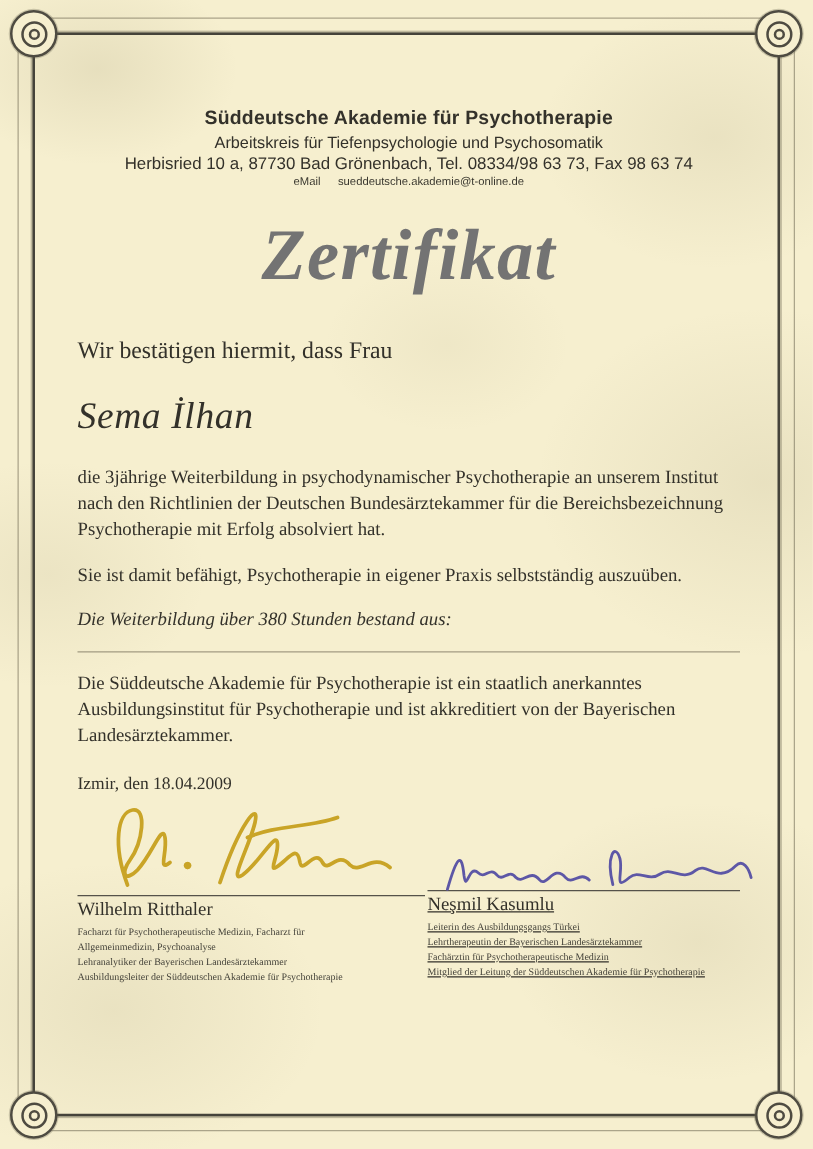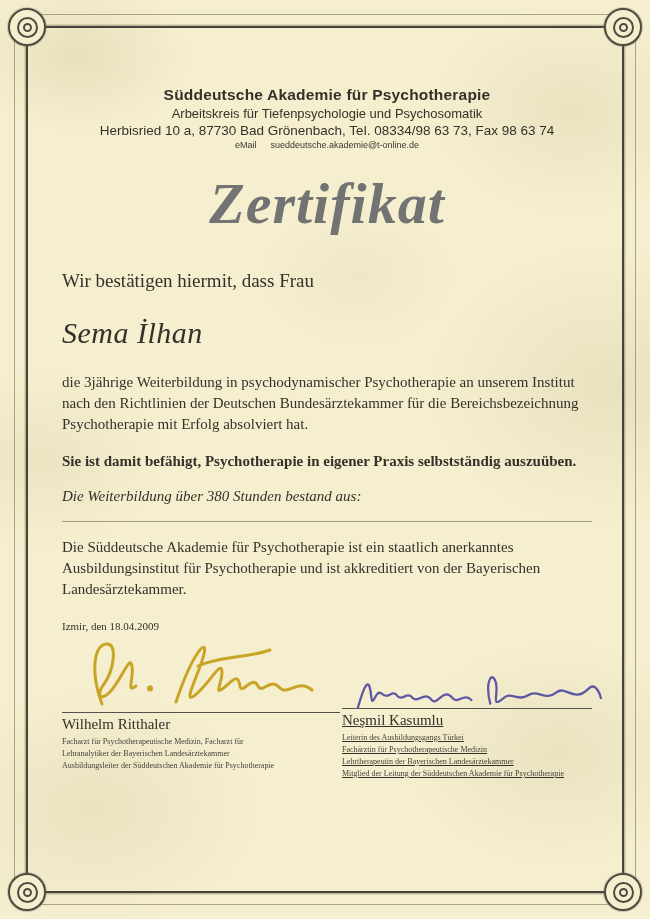--- a/index.html
+++ b/index.html
@@ -44,27 +44,27 @@
 
   .cert-title{
     text-align:center;margin-top:22px;
     font-family:"Liberation Serif", serif;font-style:italic;font-weight:bold;
     font-size:58px;line-height:1.1;letter-spacing:1px;color:#737373;
   }
 
   .intro{margin-top:34px;font-size:19px;}
   .recipient{margin-top:24px;font-size:30px;font-style:italic;letter-spacing:.5px;}
   .para{margin-top:22px;font-size:15px;line-height:21px;max-width:534px;}
-  .para.p2{margin-top:16px;font-weight:bold;}
+  .para.p2{margin-top:16px;}
   .list-intro{margin-top:16px;font-size:15px;font-style:italic;}
   ol.training{margin:18px 0 0 0;padding-left:58px;font-size:13.5px;line-height:18px;}
   ol.training li{padding-left:4px;}
   .divider{border:none;border-top:1px solid rgba(95,90,70,.55);margin:16px 0 0 0;width:100%;}
   .accreditation{margin-top:15px;}
-  .date-line{margin-top:20px;font-size:11px;}
+  .date-line{margin-top:20px;font-size:14px;}
 
   
   .sig-row{display:flex;margin-top:14px;position:relative;}
   .sig-col{position:relative;}
   .sig-col.left{width:278px;margin-right:2px;}
   .sig-col.right{flex:1;text-decoration:underline;}
   .sig-svg{position:absolute;z-index:2;}
   .sig-svg.gold{top:-14px;left:18px;width:250px;height:80px;}
   .sig-svg.blue{top:18px;left:2px;width:268px;height:52px;}
   .sig-line{border-bottom:1px solid #55524a;height:66px;}
@@ -117,36 +117,37 @@
           <path d="M22,72 C10,40 14,14 26,12 C38,10 34,38 24,52 C16,63 20,70 30,60 C42,47 50,22 52,34 C54,46 46,62 56,54"></path>
           <path d="M70,58 a1.6,1.6 0 1 1 .1,0"></path>
           <path d="M96,70 C112,22 128,4 124,22 C120,40 102,72 114,64 C128,54 142,26 142,40 C142,52 132,66 146,54 C154,47 158,42 160,54 C162,64 172,42 178,54 C183,63 190,44 200,56 C208,64 218,46 232,58"></path>
           <path d="M118,34 C140,24 168,26 190,18"></path>
         </g>
       </svg>
       <div class="sig-line"></div>
       <div class="sig-name">Wilhelm Ritthaler</div>
       <div class="creds">
         <div>Facharzt für Psychotherapeutische Medizin, Facharzt für</div>
+        <div>Allgemeinmedizin, Psychoanalyse</div>
         <div>Lehranalytiker der Bayerischen Landesärztekammer</div>
         <div>Ausbildungsleiter der Süddeutschen Akademie für Psychotherapie</div>
       </div>
     </div>
 
     <div class="sig-col right">
       <svg class="sig-svg blue" viewBox="0 0 270 55">
         <g fill="none" stroke-width="2.4" stroke-linecap="round" stroke-linejoin="round" stroke="#5d57a6">
           <path d="M8,46 C16,18 20,14 22,34 C24,50 26,24 34,32 C40,38 44,26 50,34 C55,40 60,28 66,36 C72,42 78,28 86,38 C92,45 98,24 108,36 C114,43 120,30 128,38"></path>
           <path d="M148,42 C142,18 150,6 154,20 C157,32 148,48 162,36 C170,29 178,40 188,33 C198,26 206,40 218,30 C228,22 236,42 252,26 C258,20 263,28 265,36"></path>
         </g>
       </svg>
       <div class="sig-line"></div>
       <div class="sig-name">Neşmil Kasumlu</div>
       <div class="creds">
         <div>Leiterin des Ausbildungsgangs Türkei</div>
+        <div>Lehrtherapeutin der Bayerischen Landesärztekammer</div>
         <div>Fachärztin für Psychotherapeutische Medizin</div>
-        <div>Lehrtherapeutin der Bayerischen Landesärztekammer</div>
         <div>Mitglied der Leitung der Süddeutschen Akademie für Psychotherapie</div>
       </div>
     </div>
 
   </div>
 </div>
 
 </body></html>

